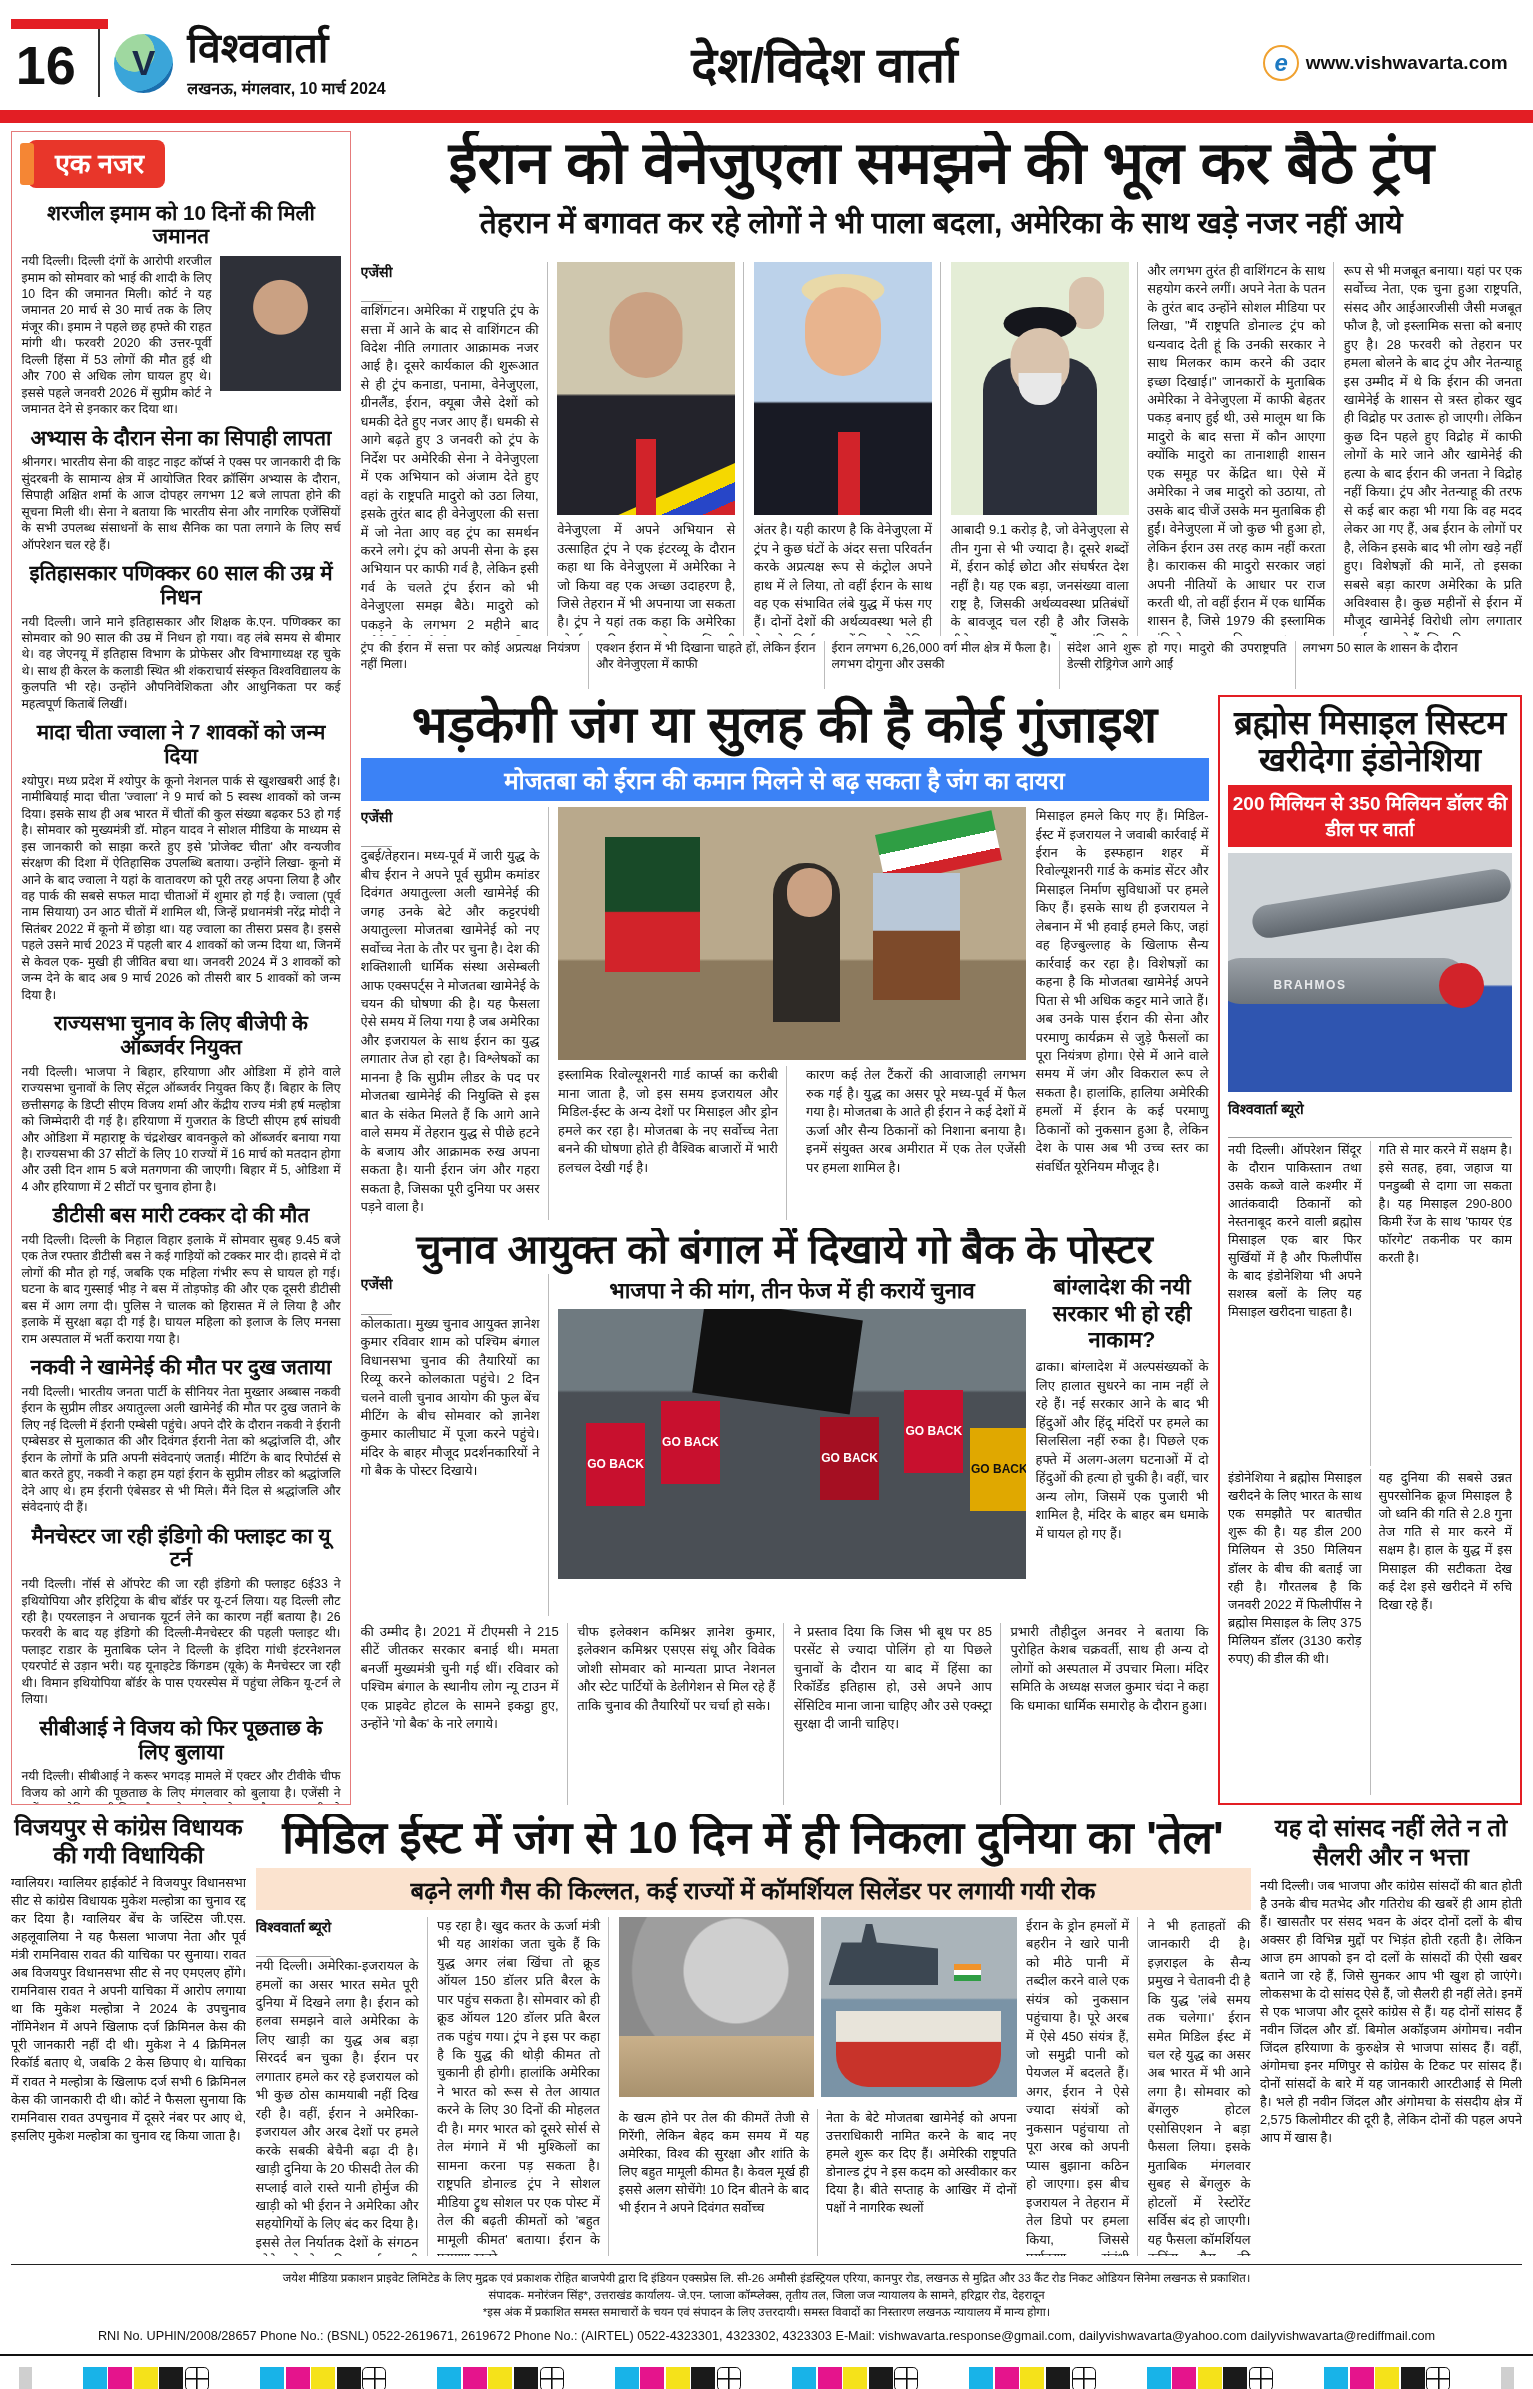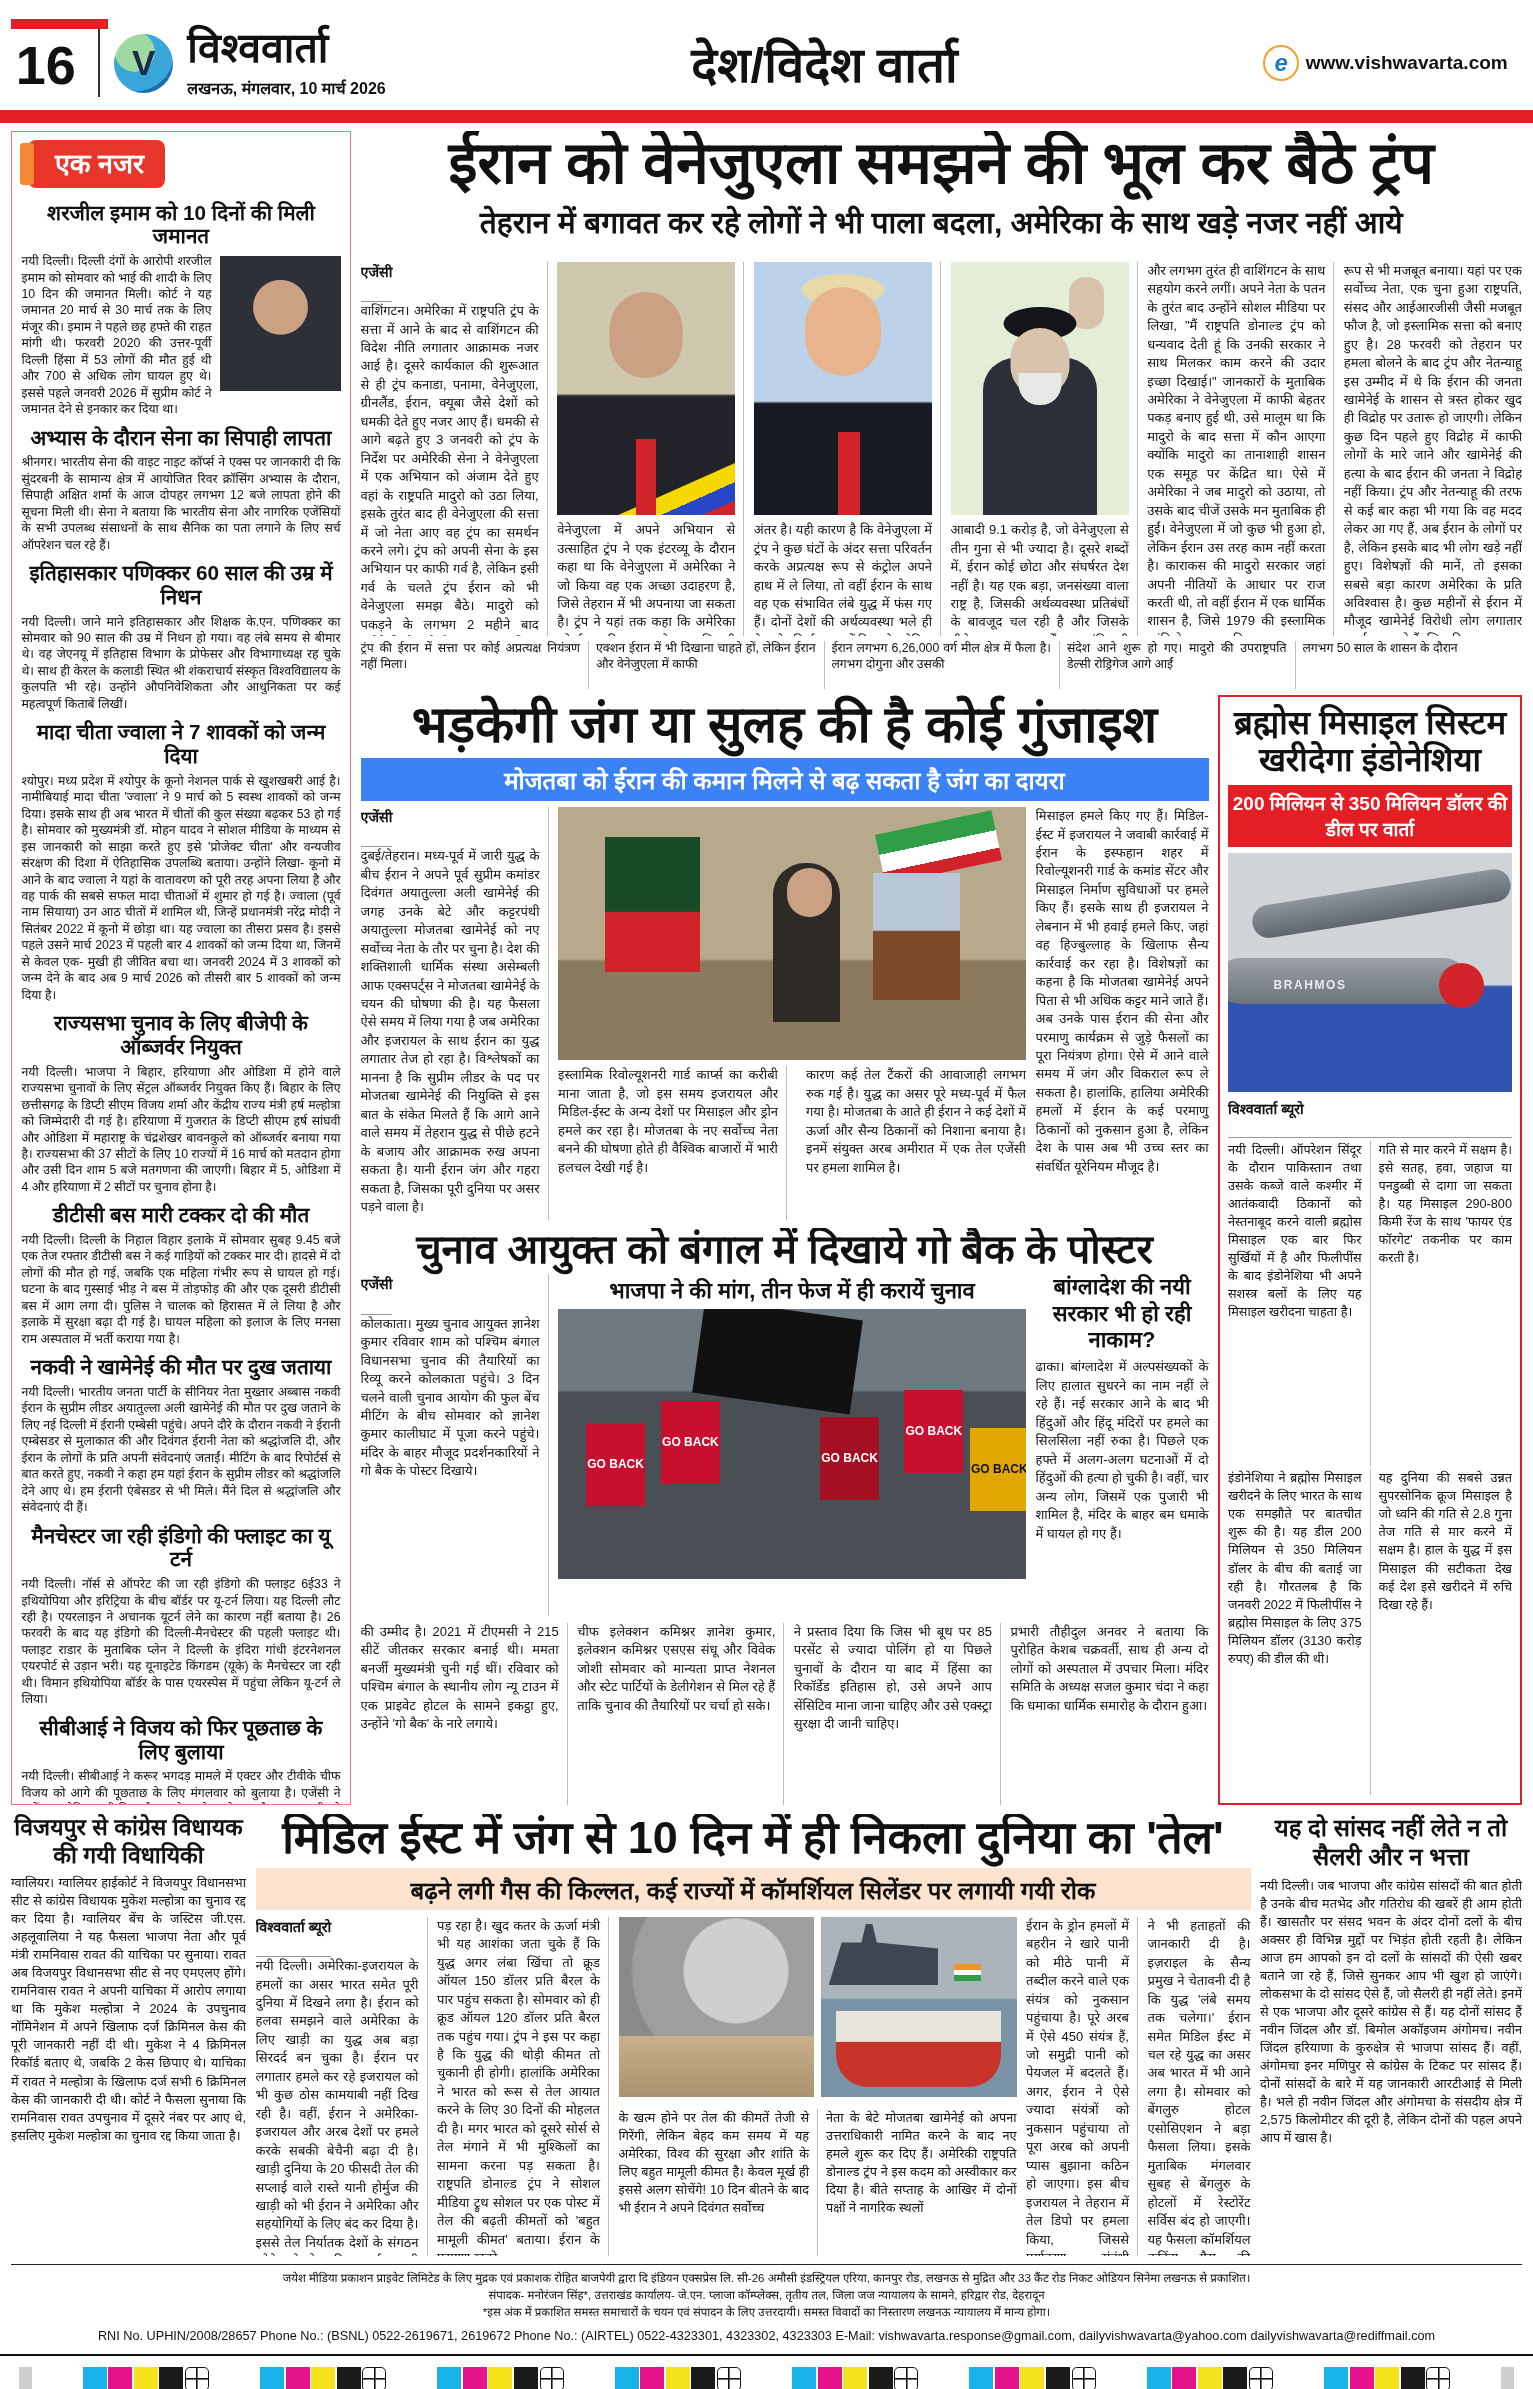--- a/index.html
+++ b/index.html
@@ -149,21 +149,21 @@
 
 <div class="page">
   <div class="top-red-tab"></div>
 
   <header>
     <div class="pagenum">16</div>
     <div class="hdr-vline"></div>
     <div class="logo-circle">V</div>
     <div class="masthead">
       <div class="masthead-title">विश्ववार्ता</div>
-      <div class="masthead-date">लखनऊ, मंगलवार, 10 मार्च 2026</div>
+      <div class="masthead-date">लखनऊ, मंगलवार, 10 मार्च 2024</div>
     </div>
     <div class="section-title">देश/विदेश वार्ता</div>
     <div class="website">
       <span class="e-icon">e</span>
       <span>www.vishwavarta.com</span>
     </div>
   </header>
   <div class="red-band"></div>
 
   <div class="top-grid">
@@ -286,21 +286,21 @@
               </div>
             </div>
             <div class="col war-col4">मिसाइल हमले किए गए हैं। मिडिल-ईस्ट में इजरायल ने जवाबी कार्रवाई में ईरान के इस्फहान शहर में रिवोल्यूशनरी गार्ड के कमांड सेंटर और मिसाइल निर्माण सुविधाओं पर हमले किए हैं। इसके साथ ही इजरायल ने लेबनान में भी हवाई हमले किए, जहां वह हिज्बुल्लाह के खिलाफ सैन्य कार्रवाई कर रहा है। विशेषज्ञों का कहना है कि मोजतबा खामेनेई अपने पिता से भी अधिक कट्टर माने जाते हैं। अब उनके पास ईरान की सेना और परमाणु कार्यक्रम से जुड़े फैसलों का पूरा नियंत्रण होगा। ऐसे में आने वाले समय में जंग और विकराल रूप ले सकता है। हालांकि, हालिया अमेरिकी हमलों में ईरान के कई परमाणु ठिकानों को नुकसान हुआ है, लेकिन देश के पास अब भी उच्च स्तर का संवर्धित यूरेनियम मौजूद है।</div>
           </div>
 
           <div class="gobak">
             <div class="gobak-headline">चुनाव आयुक्त को बंगाल में दिखाये गो बैक के पोस्टर</div>
             <div class="gobak-main">
               <div class="col gobak-col1 rule-r">
                 <span class="byline">एजेंसी</span>
-                <div>कोलकाता। मुख्य चुनाव आयुक्त ज्ञानेश कुमार रविवार शाम को पश्चिम बंगाल विधानसभा चुनाव की तैयारियों का रिव्यू करने कोलकाता पहुंचे। 3 दिन चलने वाली चुनाव आयोग की फुल बेंच मीटिंग के बीच सोमवार को ज्ञानेश कुमार कालीघाट में पूजा करने पहुंचे। मंदिर के बाहर मौजूद प्रदर्शनकारियों ने गो बैक के पोस्टर दिखाये।</div>
+                <div>कोलकाता। मुख्य चुनाव आयुक्त ज्ञानेश कुमार रविवार शाम को पश्चिम बंगाल विधानसभा चुनाव की तैयारियों का रिव्यू करने कोलकाता पहुंचे। 2 दिन चलने वाली चुनाव आयोग की फुल बेंच मीटिंग के बीच सोमवार को ज्ञानेश कुमार कालीघाट में पूजा करने पहुंचे। मंदिर के बाहर मौजूद प्रदर्शनकारियों ने गो बैक के पोस्टर दिखाये।</div>
               </div>
               <div class="gobak-mid">
                 <div class="gobak-sub">भाजपा ने की मांग, तीन फेज में ही करायें चुनाव</div>
                 <div class="photo ph-goback">
                   <span class="blackflag"></span>
                   <span class="placard p1">GO BACK</span>
                   <span class="placard p2">GO BACK</span>
                   <span class="placard p3">GO BACK</span>
                   <span class="placard p4">GO BACK</span>
                   <span class="placard p5">GO BACK</span>

